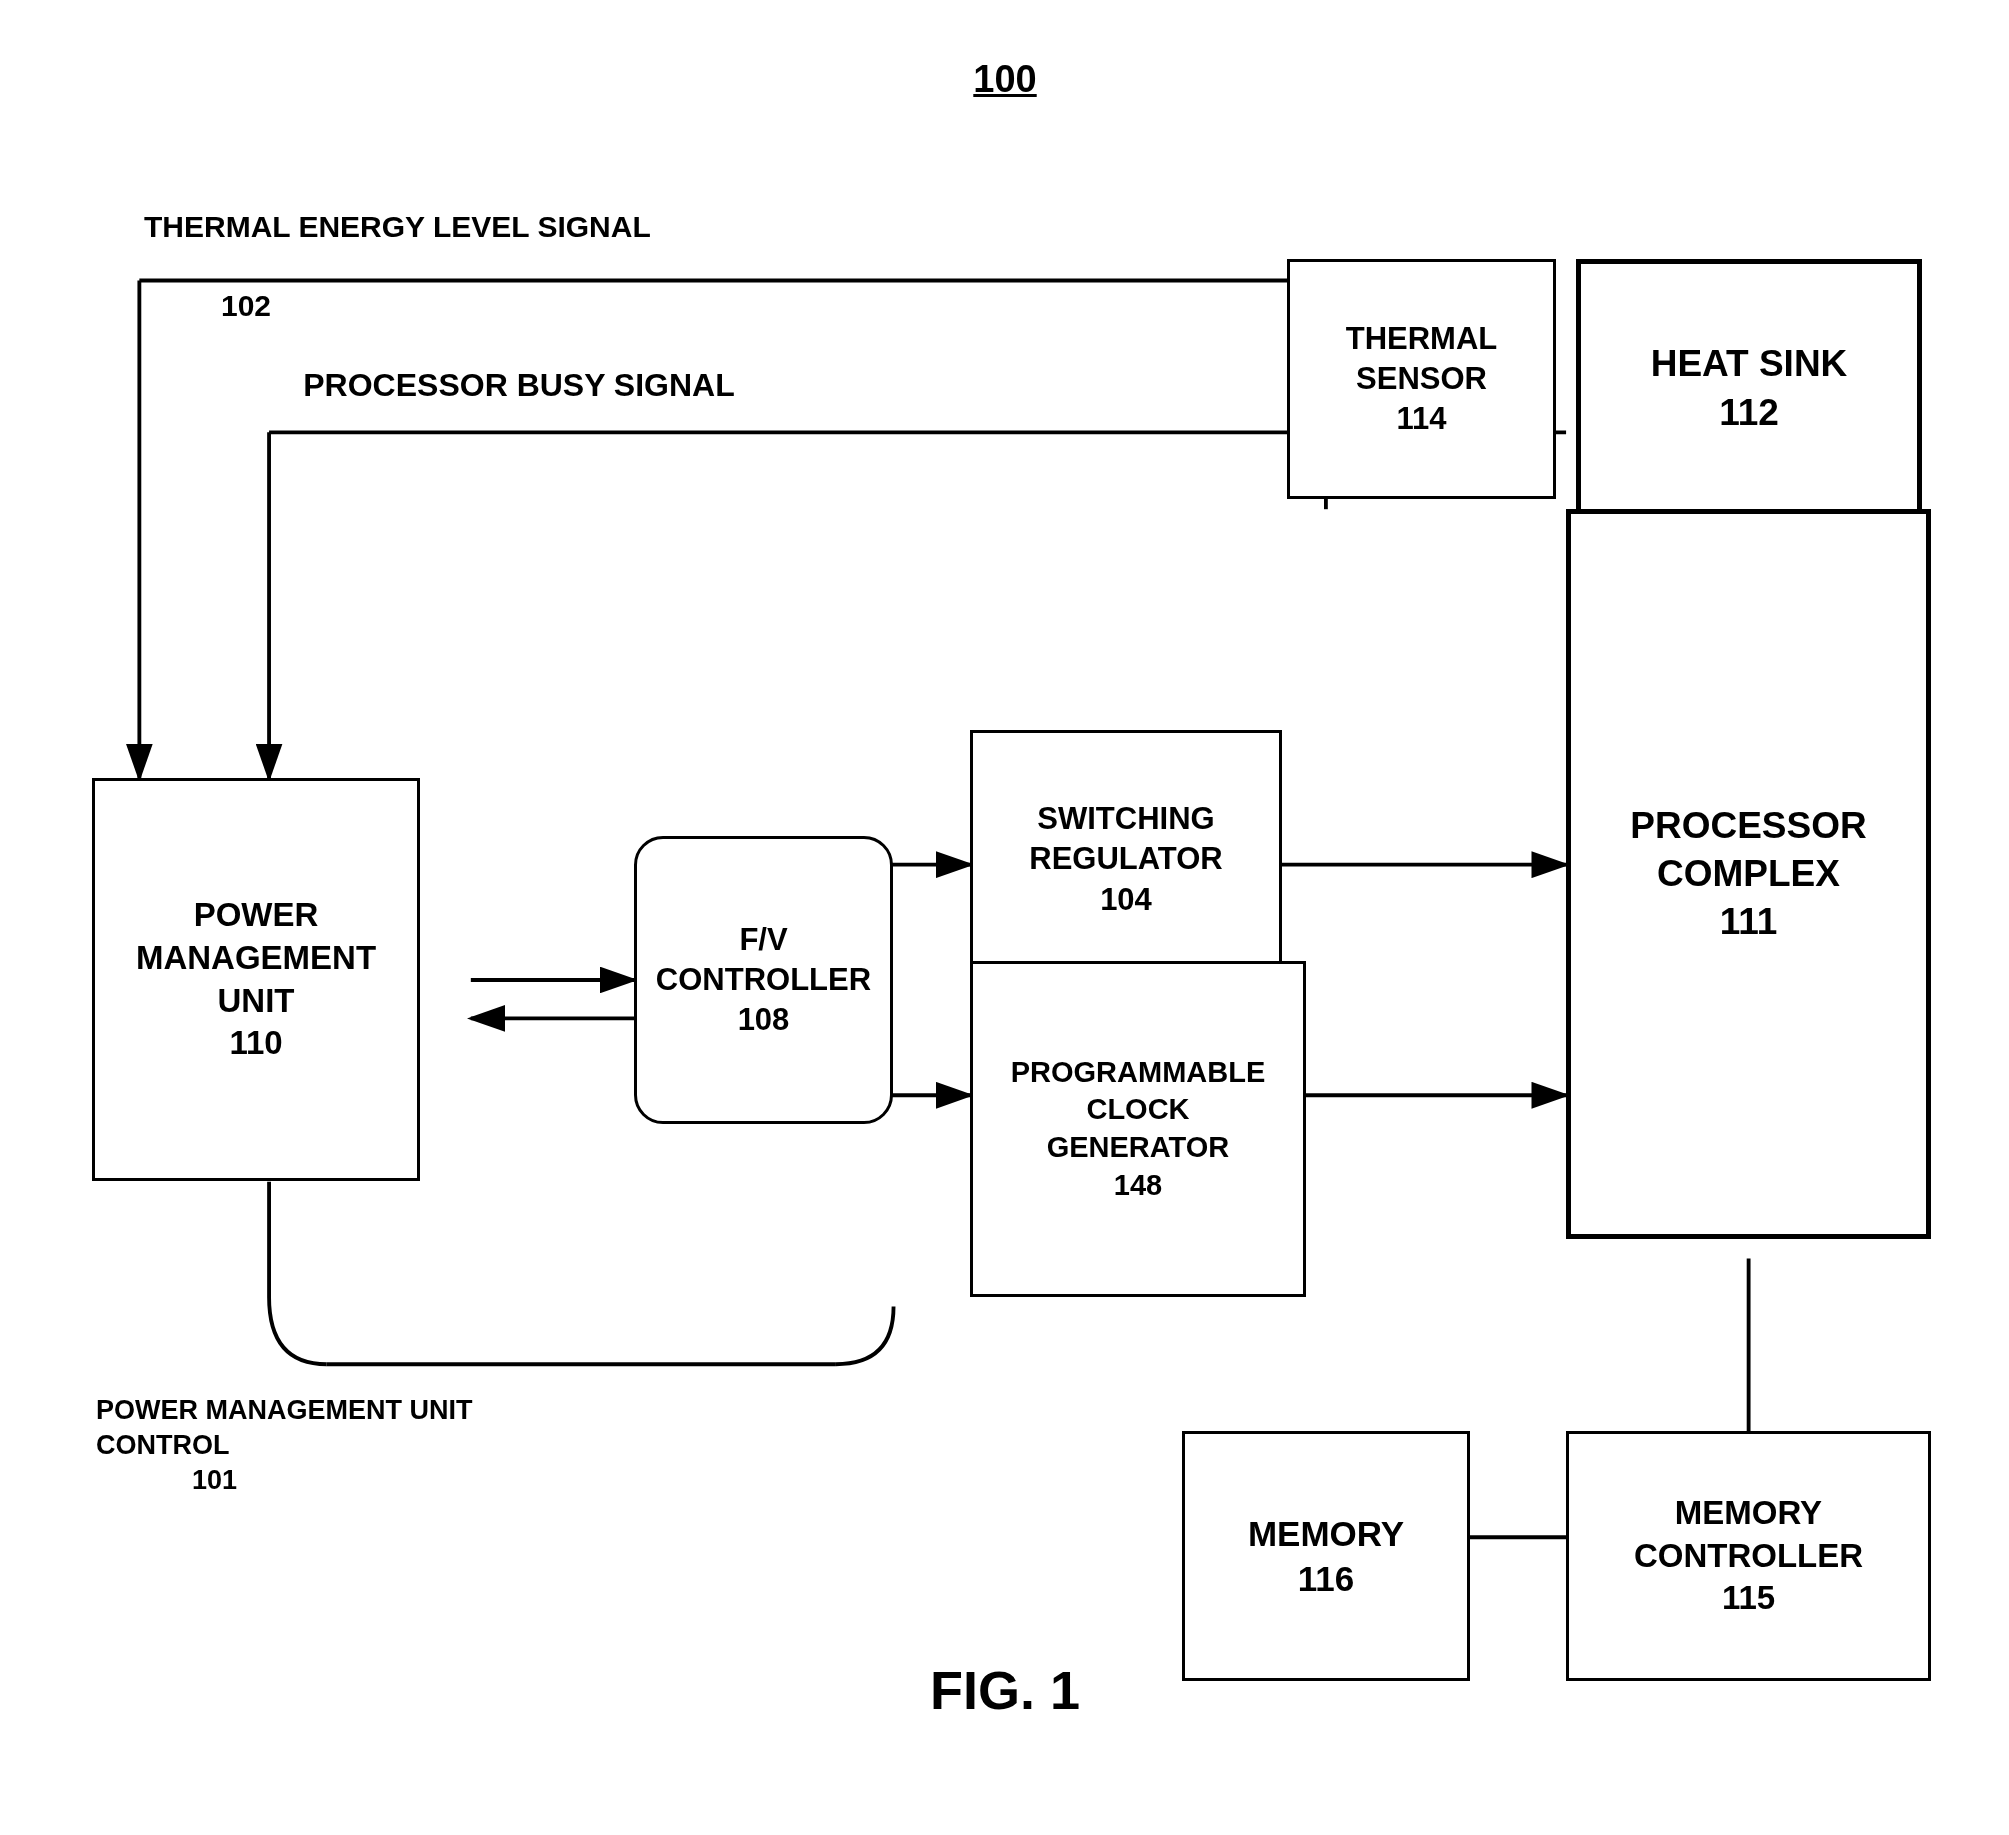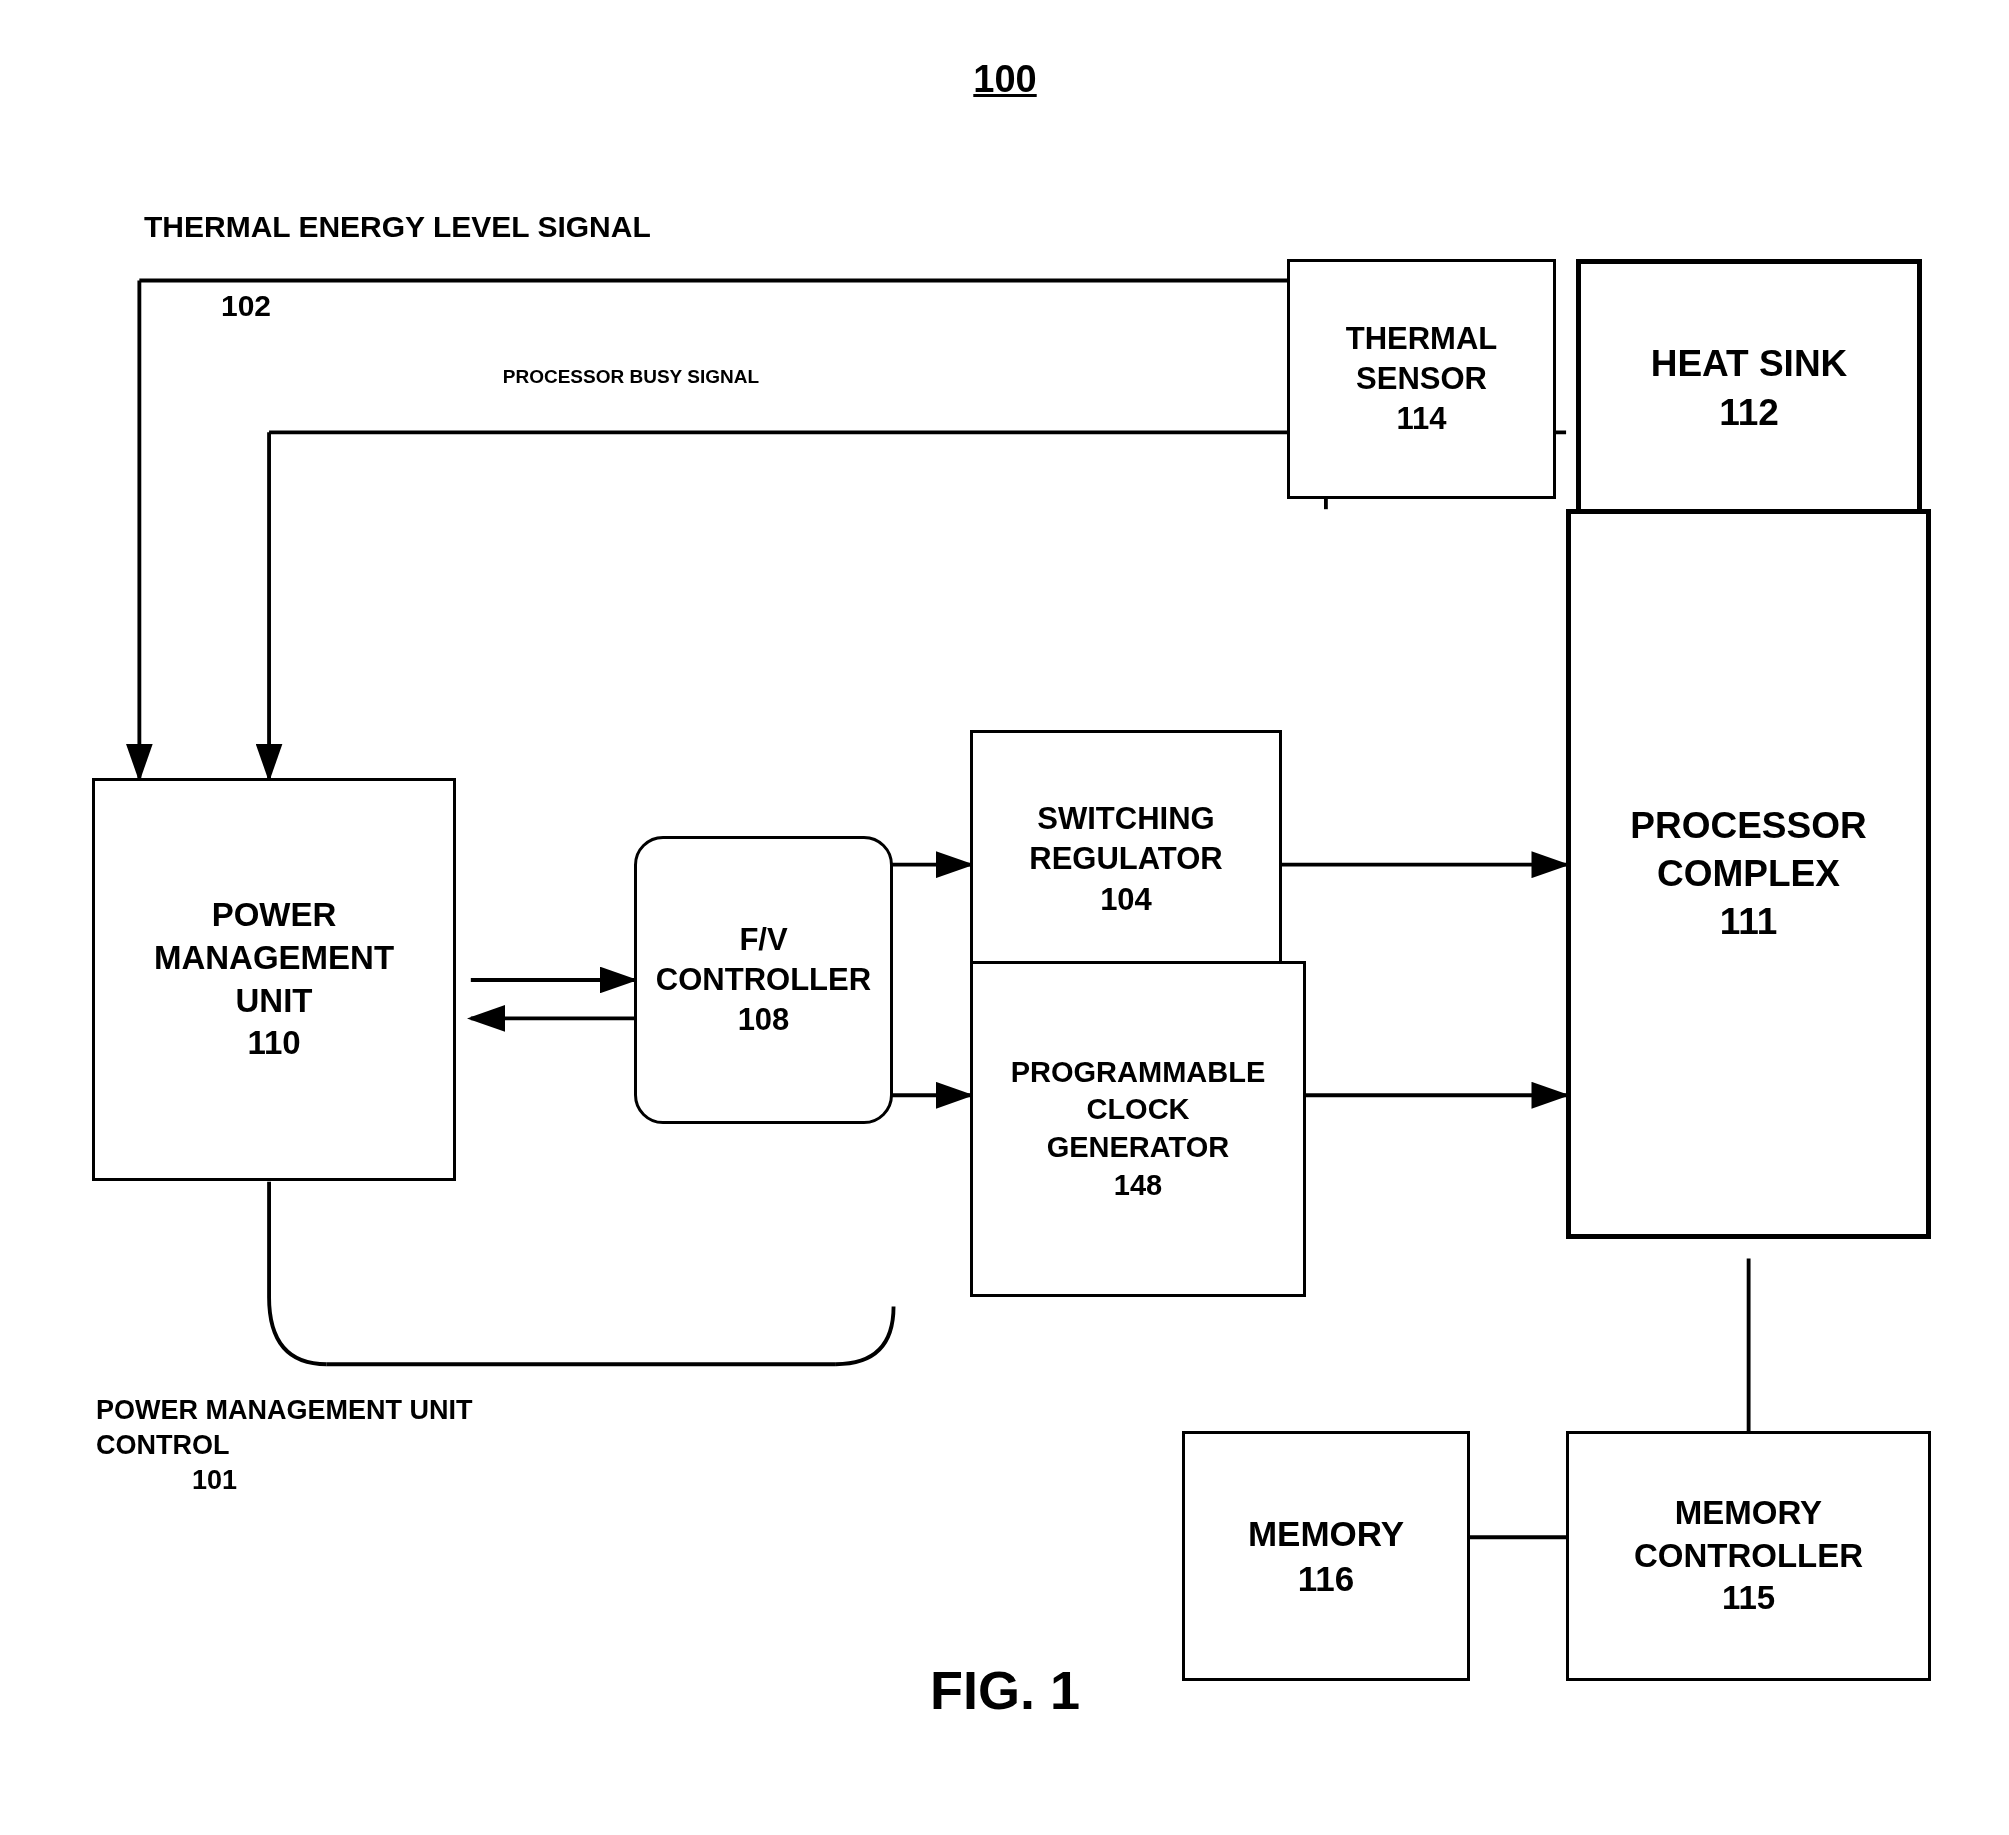--- a/index.html
+++ b/index.html
@@ -153,21 +153,21 @@
     <span>SENSOR</span>
     <span>114</span>
   </div>
 
   <div class="box box-large" style="left:1566px; top:509px; width:365px; height:730px; font-size:37px;">
     <span>PROCESSOR</span>
     <span>COMPLEX</span>
     <span>111</span>
   </div>
 
-  <div class="box" style="left:92px; top:778px; width:364px; height:403px; font-size:33px;">
+  <div class="box" style="left:92px; top:778px; width:328px; height:403px; font-size:33px;">
     <span>POWER</span>
     <span>MANAGEMENT</span>
     <span>UNIT</span>
     <span>110</span>
   </div>
 
   <div class="box" style="left:634px; top:836px; width:259px; height:288px; font-size:31px;border-radius:29px;">
     <span>F/V</span>
     <span>CONTROLLER</span>
     <span>108</span>
@@ -195,21 +195,21 @@
   <div class="box" style="left:1182px; top:1431px; width:288px; height:250px; font-size:35px;">
     <span>MEMORY</span>
     <span>116</span>
   </div>
 
   <div class="signal-label" style="left:144px; top:207px; width:538px; text-align:left; font-size:30px;">
     <div>THERMAL ENERGY LEVEL SIGNAL</div>
     <div style="margin-left:77px;margin-top:40px;">102</div>
   </div>
 
-  <div class="signal-label" style="left:279px; top:365px; width:480px; text-align:right; font-size:19px;">
+  <div class="signal-label" style="left:279px; top:365px; width:480px; text-align:center; font-size:32px;">
     <div>PROCESSOR BUSY SIGNAL</div>
   </div>
 
   <div class="signal-label" style="left:96px; top:1393px; width:480px; text-align:left; font-size:27px;">
     <div>POWER MANAGEMENT UNIT CONTROL</div>
     <div style="margin-left:96px;">101</div>
   </div>
 
 </div>
 

